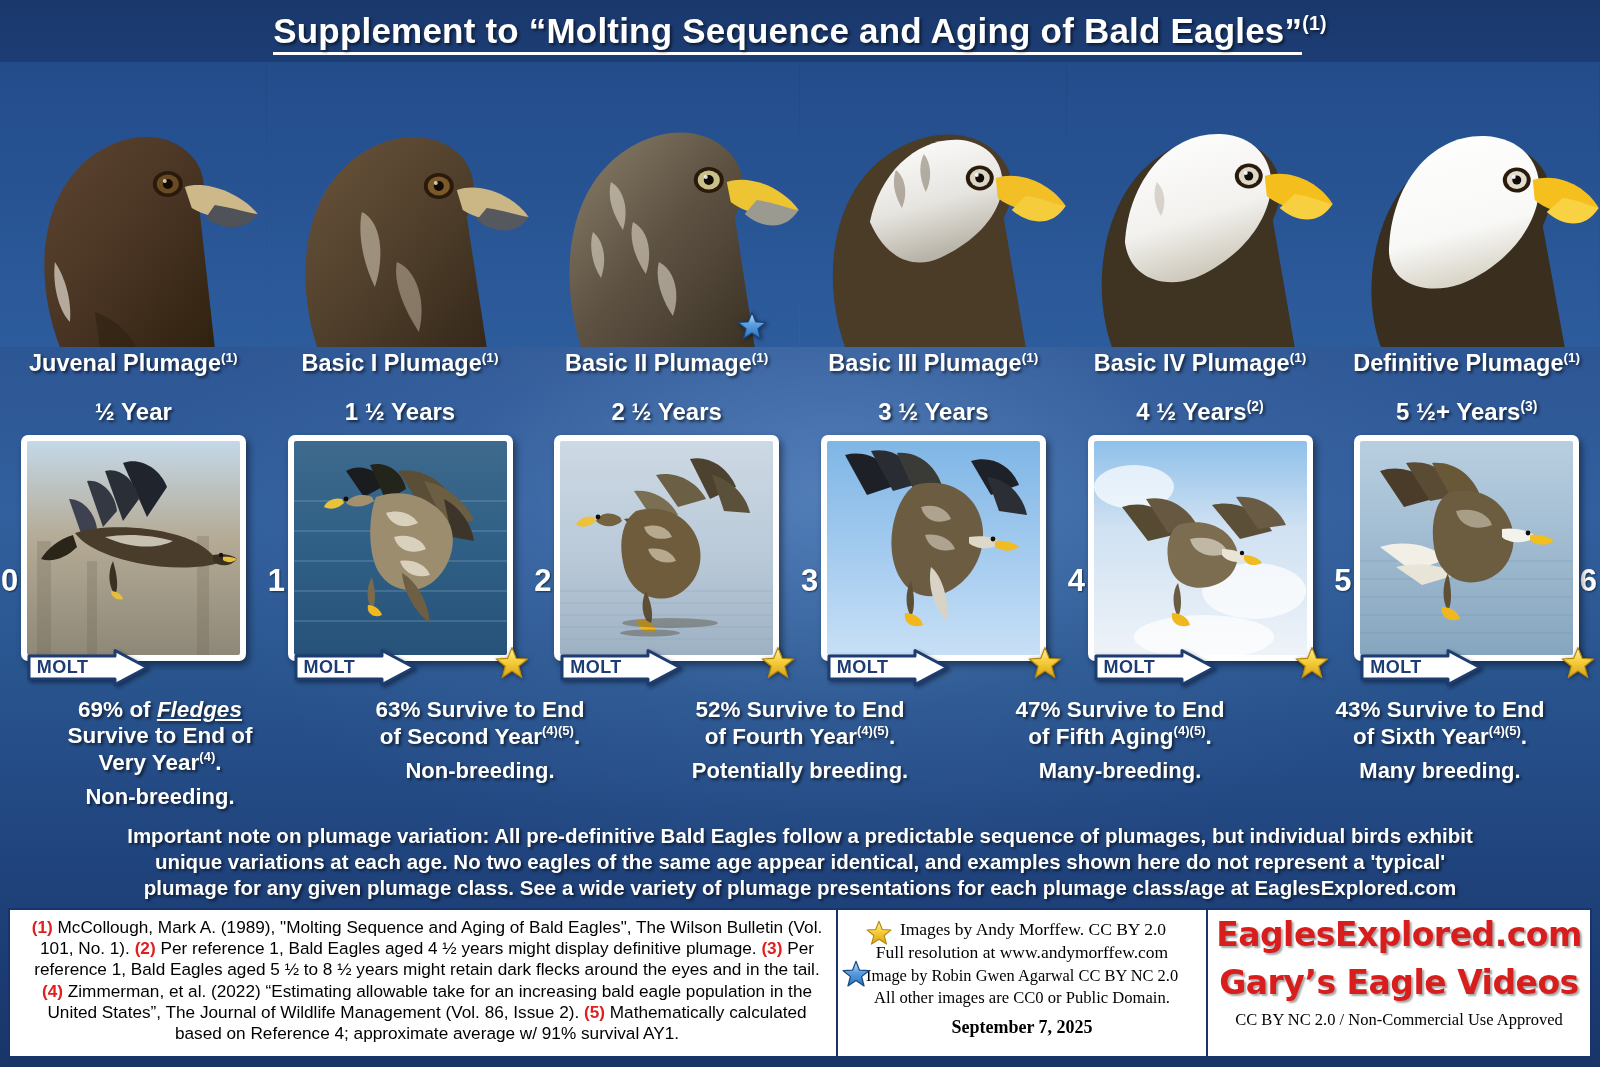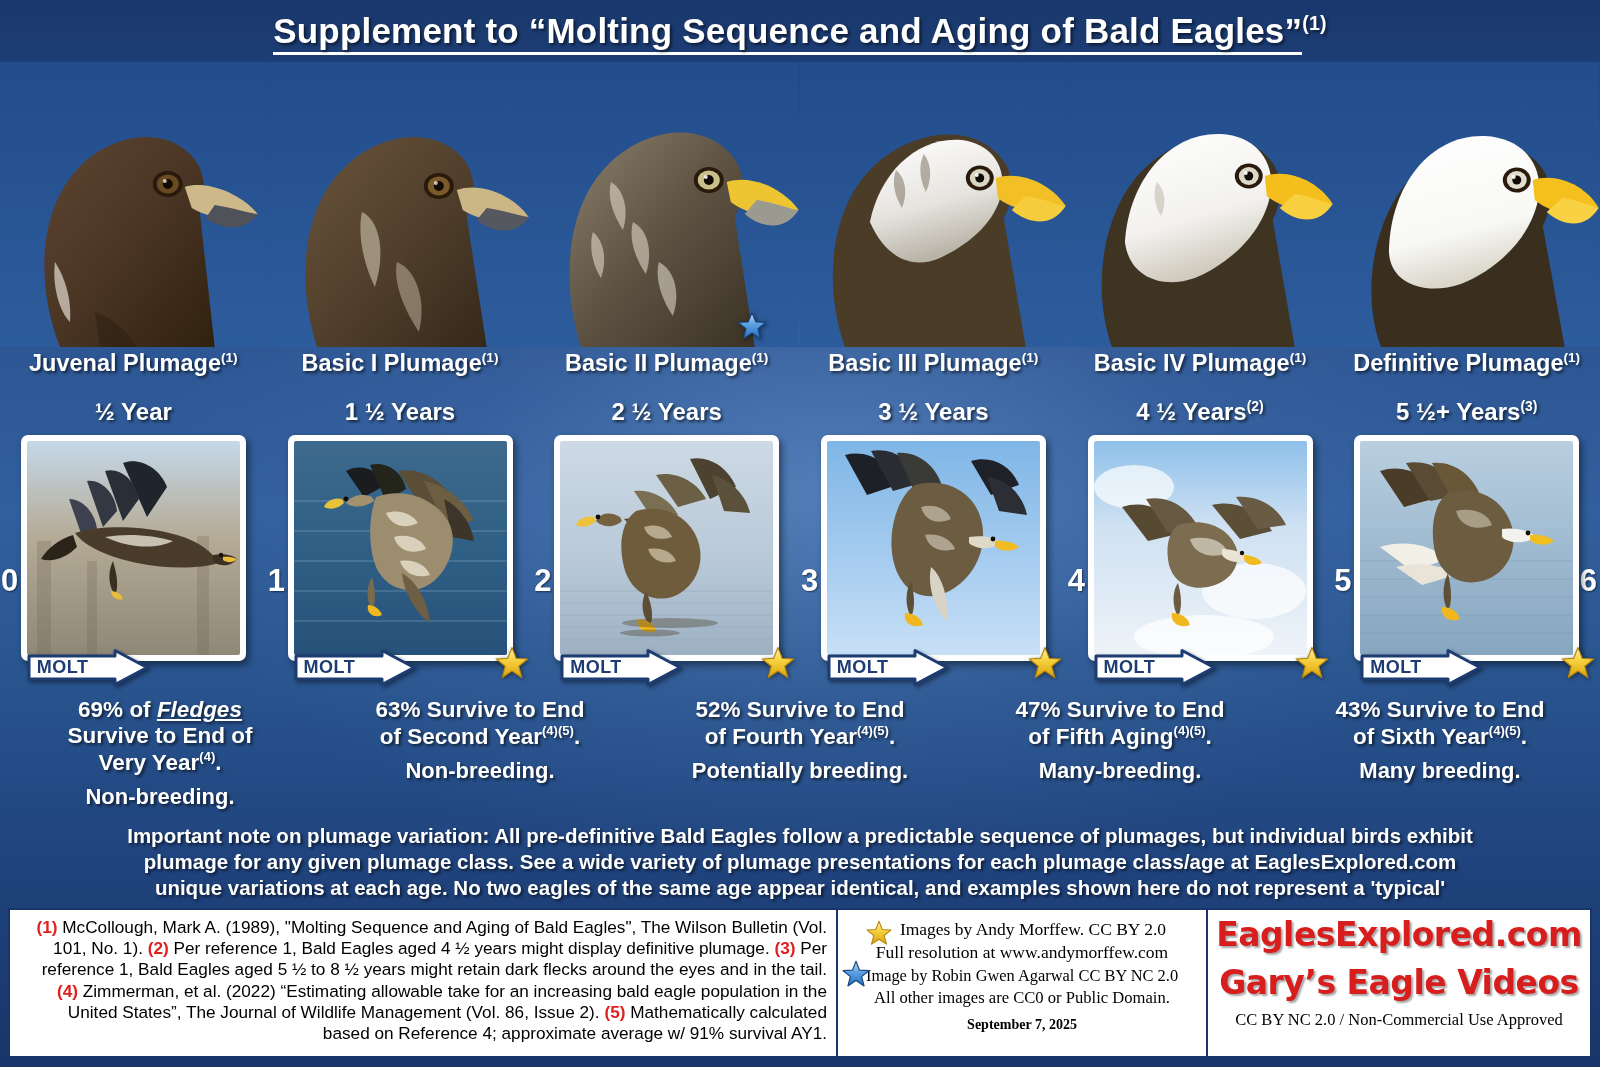--- a/index.html
+++ b/index.html
@@ -121,28 +121,28 @@
     position:absolute;left:8px;top:908px;width:1584px;height:150px;
     display:flex;gap:0;
   }
   .fbox{
     background:#ffffff;border:2px solid #17356a;box-sizing:border-box;
     position:relative;
   }
   .fbox-refs{width:830px;padding:7px 9px 5px 9px;}
   .refs-text{
     font-size:17.2px;color:#000;line-height:1.235;font-family:"Liberation Sans",sans-serif;
-    text-align:right;
+    text-align:center;
     margin-left:8px;
   }
   .refnum{color:#e02020;font-weight:bold;}
   .fbox-credits{width:370px;padding:8px 6px 2px 6px;text-align:center;
     font-family:"Liberation Serif", serif;border-left:none;}
   .credit-line{font-size:17.5px;color:#000;line-height:1.34;white-space:nowrap;}
-  .credit-date{font-size:14px;color:#000;font-weight:bold;margin-top:8px;}
+  .credit-date{font-size:18px;color:#000;font-weight:bold;margin-top:8px;}
   .fbox-logo{flex:1;padding:8px 4px 4px 4px;text-align:center;border-left:none;}
   .logo-l1,.logo-l2{
     color:#d81d1d;font-weight:bold;font-family:"DejaVu Sans", sans-serif;
     text-shadow:2px 2px 2px rgba(0,0,0,.35);
     letter-spacing:-0.5px;line-height:1.02;
   }
   .logo-l1{font-size:33px;}
   .logo-l2{font-size:33px;margin-top:14px;}
   .logo-cc{font-family:"Liberation Serif",serif;font-size:16.5px;color:#000;margin-top:11px;}
   .cred-star{position:absolute;width:26px;height:26px;}
@@ -670,22 +670,22 @@
       <div class="surv-stat">
         <div>43% Survive to End</div>
         <div><span>of Sixth Year</span><span class="supsm">(4)(5)</span><span>.</span></div>
       </div>
       <div class="surv-breed">Many breeding.</div>
     </div>
   </div>
 
   <div class="note">
     <div>Important note on plumage variation: All pre-definitive Bald Eagles follow a predictable sequence of plumages, but individual birds exhibit</div>
+    <div>unique variations at each age. No two eagles of the same age appear identical, and examples shown here do not represent a 'typical'</div>
     <div>plumage for any given plumage class.  See a wide variety of plumage presentations for each plumage class/age at EaglesExplored.com</div>
-    <div>unique variations at each age. No two eagles of the same age appear identical, and examples shown here do not represent a 'typical'</div>
   </div>
 
   <div class="footer">
 
     <div class="fbox fbox-refs">
       <div class="refs-text">
         <span class="refnum">(1)</span><span> McCollough, Mark A. (1989), "Molting Sequence and Aging of Bald Eagles", The Wilson Bulletin (Vol. 101, No. 1). </span><span class="refnum">(2)</span><span> Per reference 1, Bald Eagles aged 4 ½ years might display definitive plumage. </span><span class="refnum">(3)</span><span> Per reference 1, Bald Eagles aged 5 ½ to 8 ½ years might retain dark flecks around the eyes and in the tail. </span><span class="refnum">(4)</span><span>  Zimmerman, et al. (2022) “Estimating allowable take for an increasing bald eagle population in the United States”, The Journal of Wildlife Management (Vol. 86, Issue 2). </span><span class="refnum">(5)</span><span> Mathematically calculated based on Reference 4; approximate average w/ 91% survival AY1.</span>
       </div>
     </div>
 

